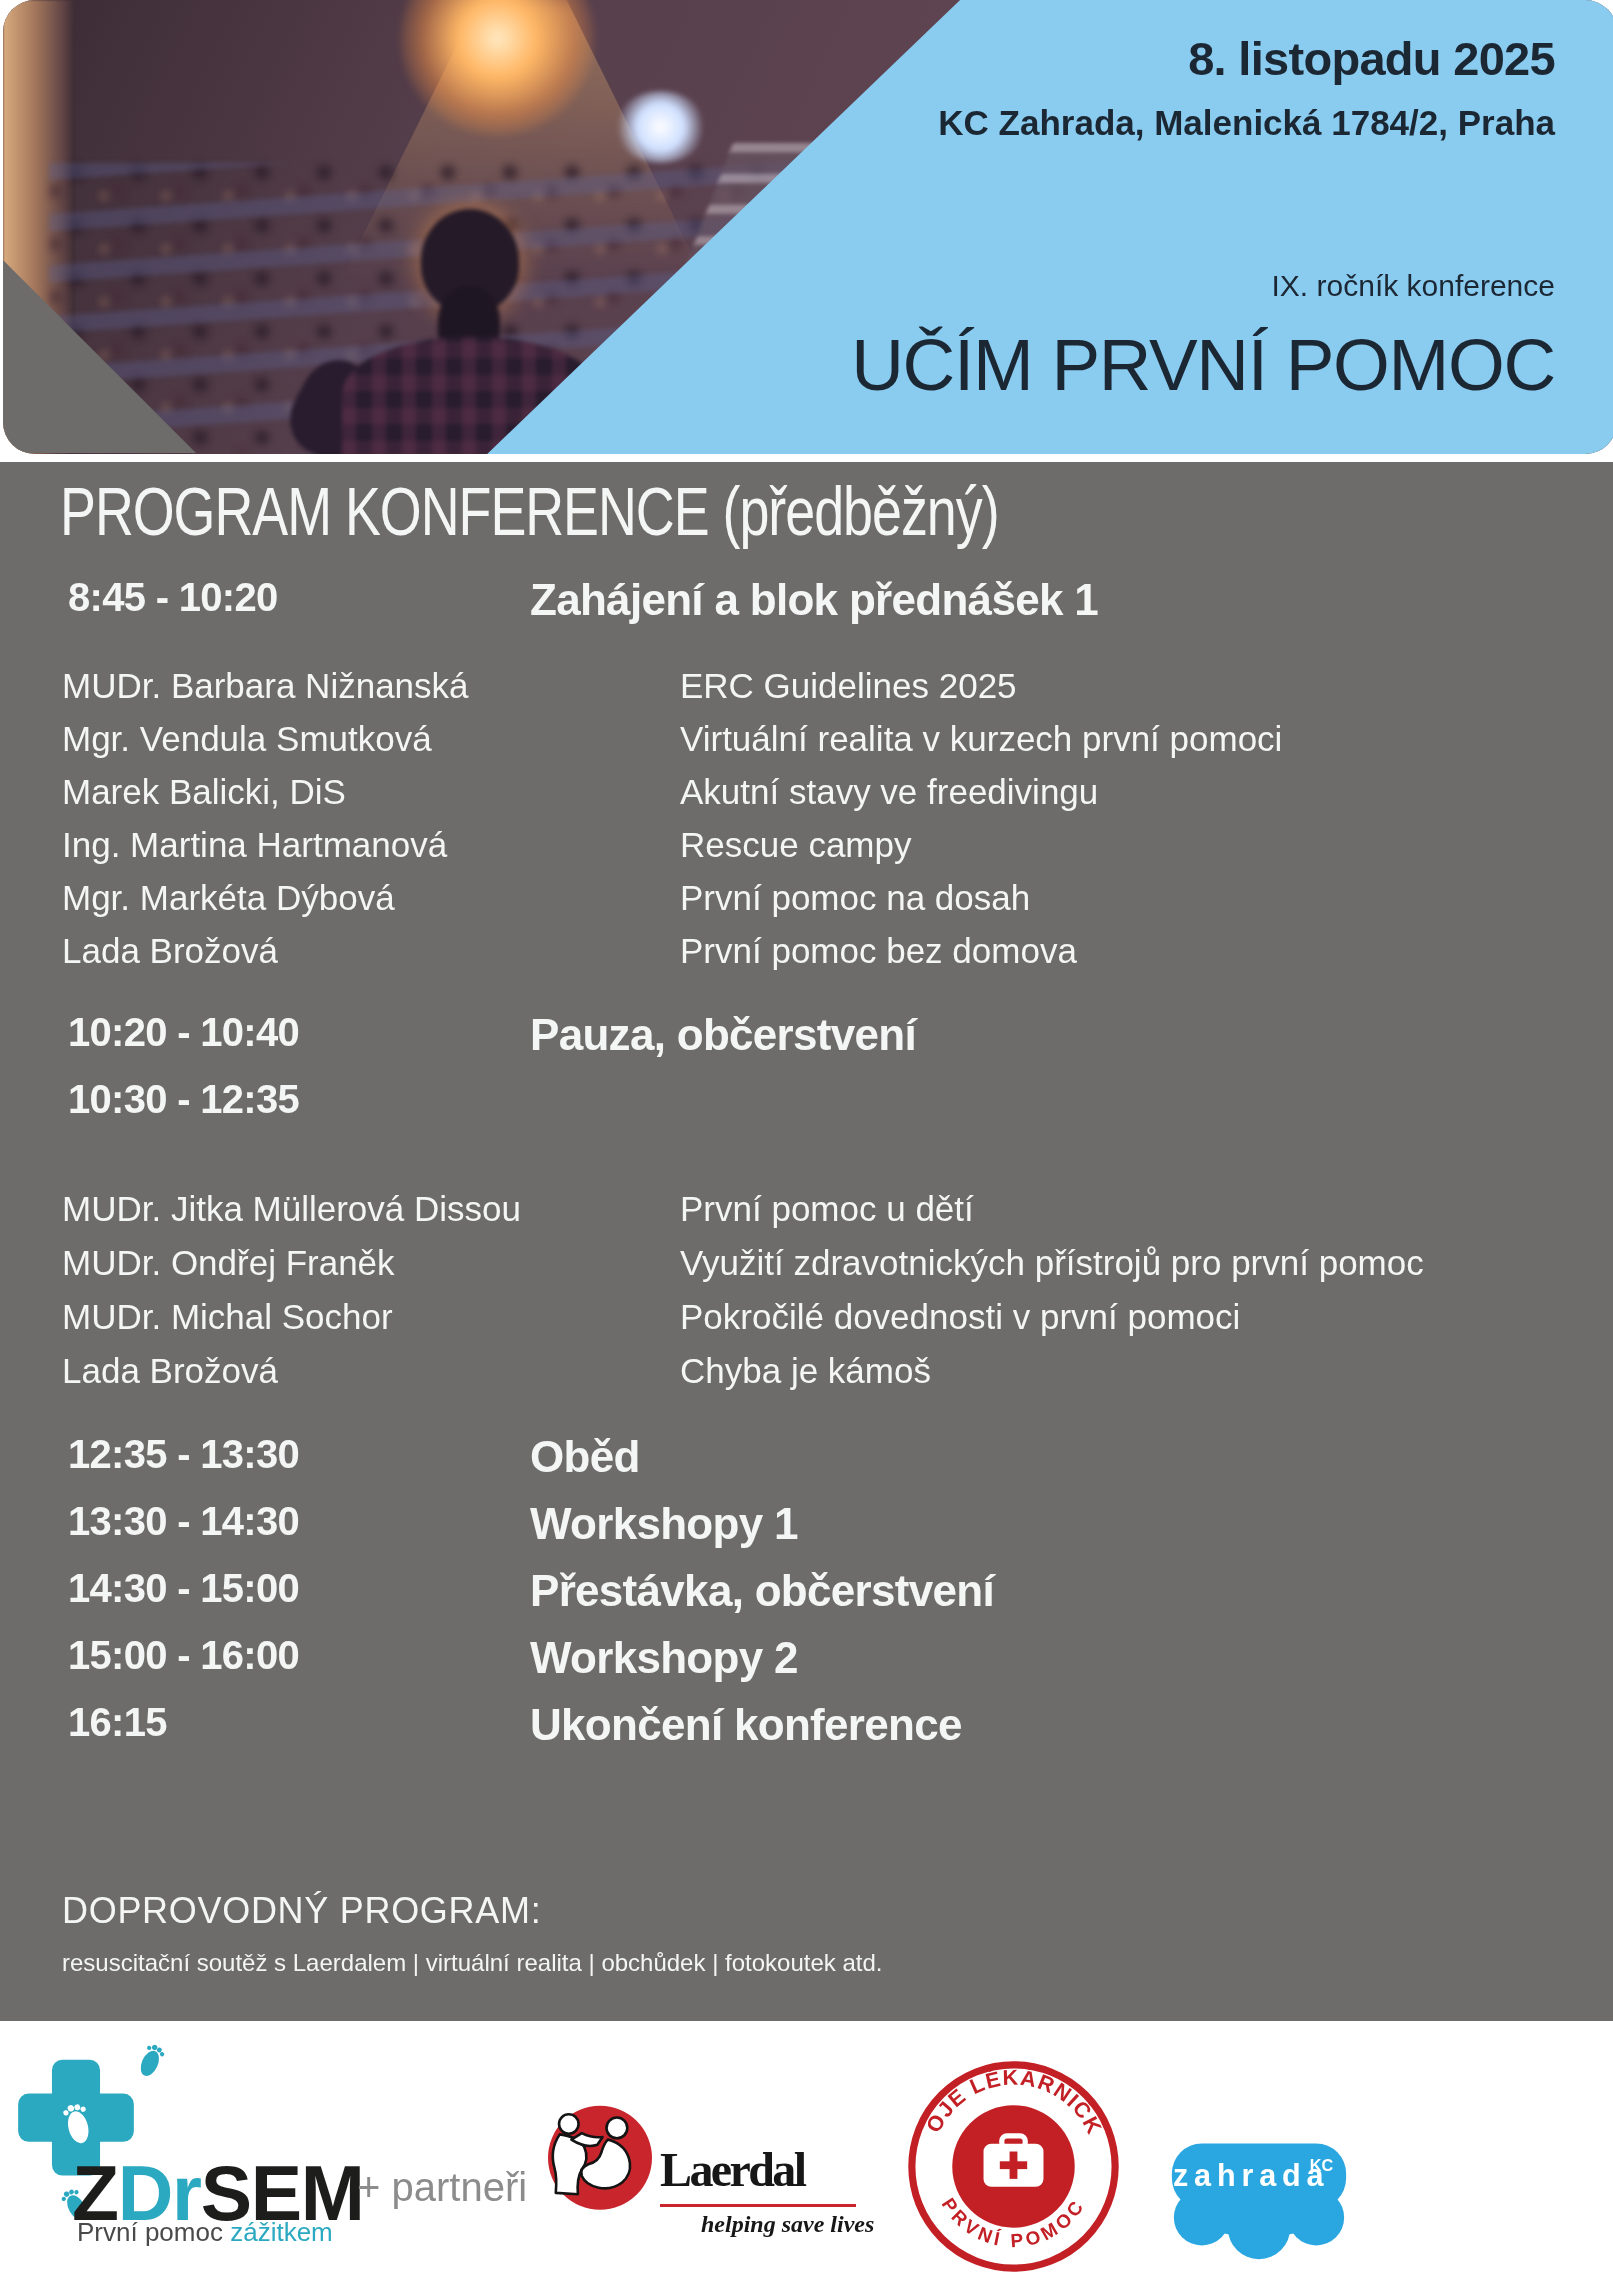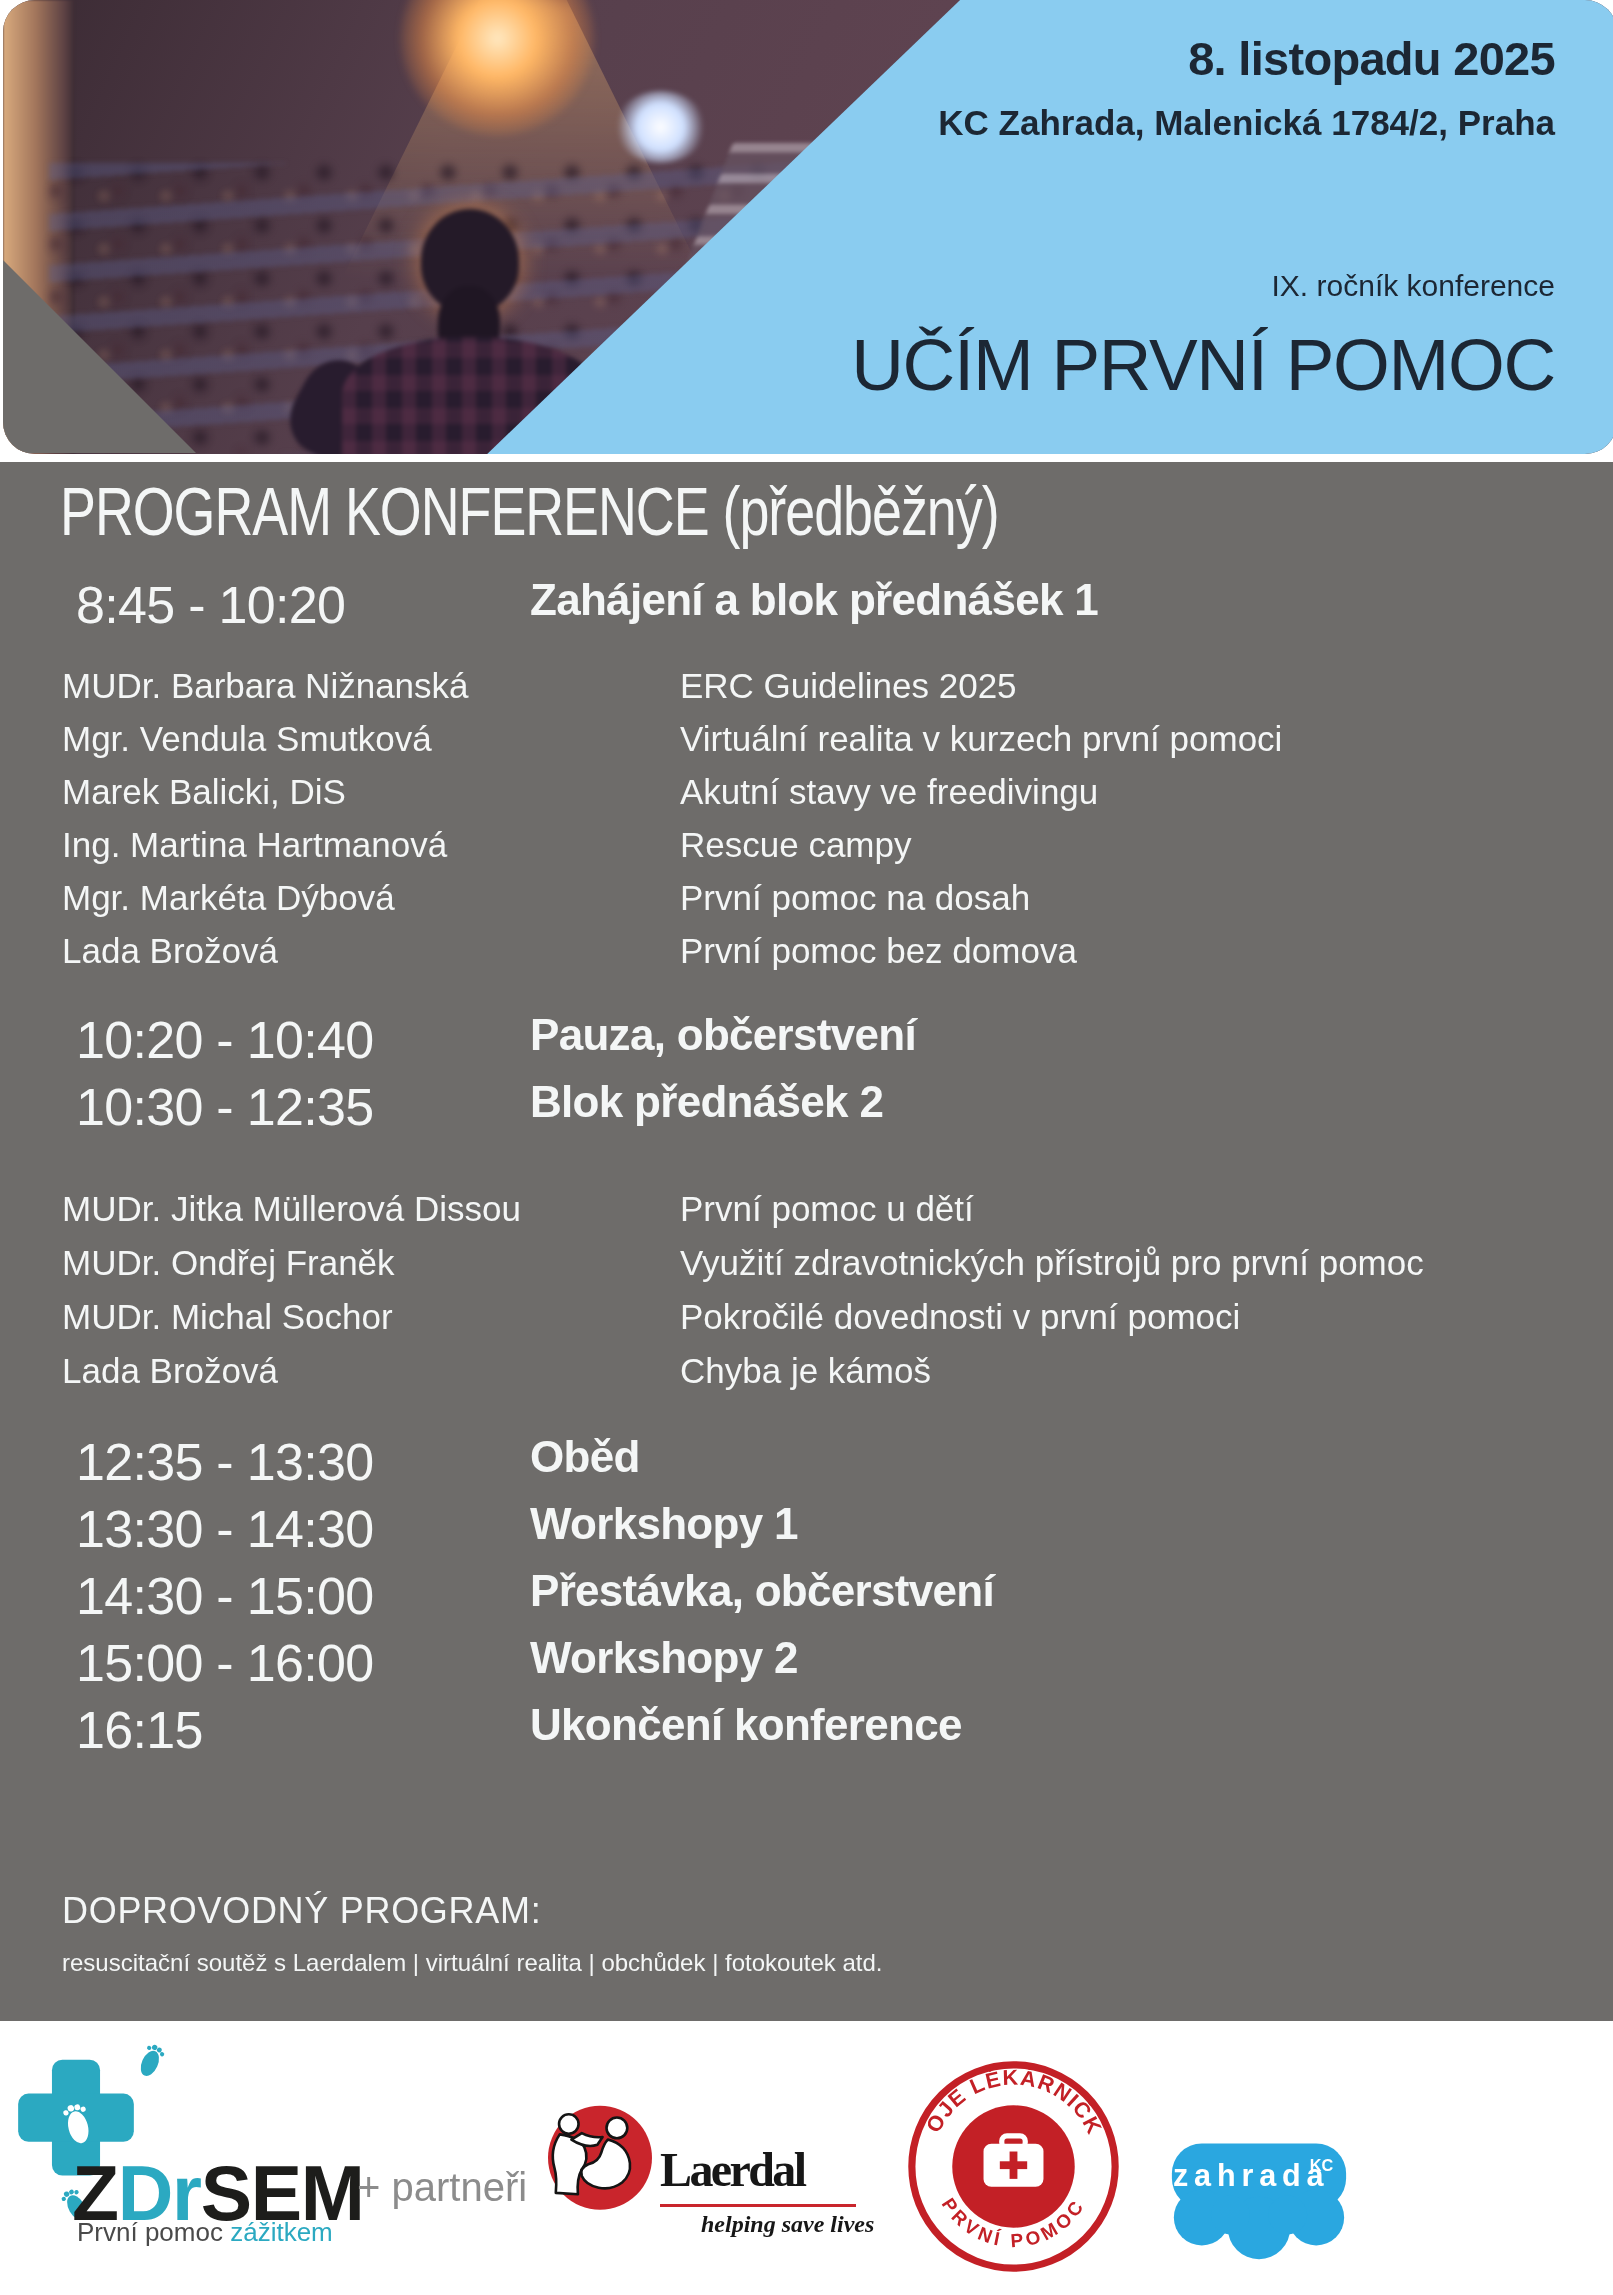--- a/index.html
+++ b/index.html
@@ -55,21 +55,21 @@
   .gray-wedge{position:absolute;left:0;top:260px;width:193px;height:193px;background:#6e6c6a;
     clip-path:polygon(0 0,100% 100%,0 100%);}
 
   .white-strip{position:absolute;left:0;top:454px;width:1614px;height:8.5px;background:#ffffff;}
 
   
   .program{position:absolute;left:0;top:462px;width:1614px;height:1559px;background:#6e6c6a;color:#f4f6f6;}
   .prog-heading{position:absolute;left:60px;top:10.4px;font-size:69px;font-weight:400;letter-spacing:-1.3px;
     transform:scaleX(.78);transform-origin:left top;white-space:nowrap;}
   .sch-row{position:relative;height:67px;}
-  .sch-time{position:absolute;left:76px;font-size:52px;font-weight:400;letter-spacing:-0.7px;white-space:nowrap;}
+  .sch-time{position:absolute;left:68px;font-size:40px;font-weight:700;letter-spacing:-0.7px;white-space:nowrap;}
   .sch-title{position:absolute;left:530px;font-size:44px;font-weight:700;letter-spacing:-0.7px;white-space:nowrap;}
   .sch-morning{position:absolute;left:0;top:113px;width:1614px;}
   .sch-midday{position:absolute;left:0;top:548px;width:1614px;}
   .sch-afternoon{position:absolute;left:0;top:970px;width:1614px;}
   .speakers{position:absolute;left:0;width:1614px;}
   .block1{top:204px;}
   .block2{top:727px;}
   .sp-row{position:relative;height:53px;}
   .block2 .sp-row{height:54px;}
   .sp-name{position:absolute;left:62px;font-size:35px;font-weight:400;white-space:nowrap;}
@@ -162,21 +162,20 @@
       </div>
     </div>
 
     <div class="sch-midday">
       <div class="sch-row">
         <span class="sch-time">10:20 - 10:40</span>
         <span class="sch-title">Pauza, občerstvení</span>
       </div>
       <div class="sch-row">
         <span class="sch-time">10:30 - 12:35</span>
-        <span class="sch-title">Blok přednášek 2</span>
       </div>
     </div>
 
     <div class="speakers block2">
       <div class="sp-row">
         <span class="sp-name">MUDr. Jitka Müllerová Dissou</span>
         <span class="sp-topic">První pomoc u dětí</span>
       </div>
       <div class="sp-row">
         <span class="sp-name">MUDr. Ondřej Franěk</span>

